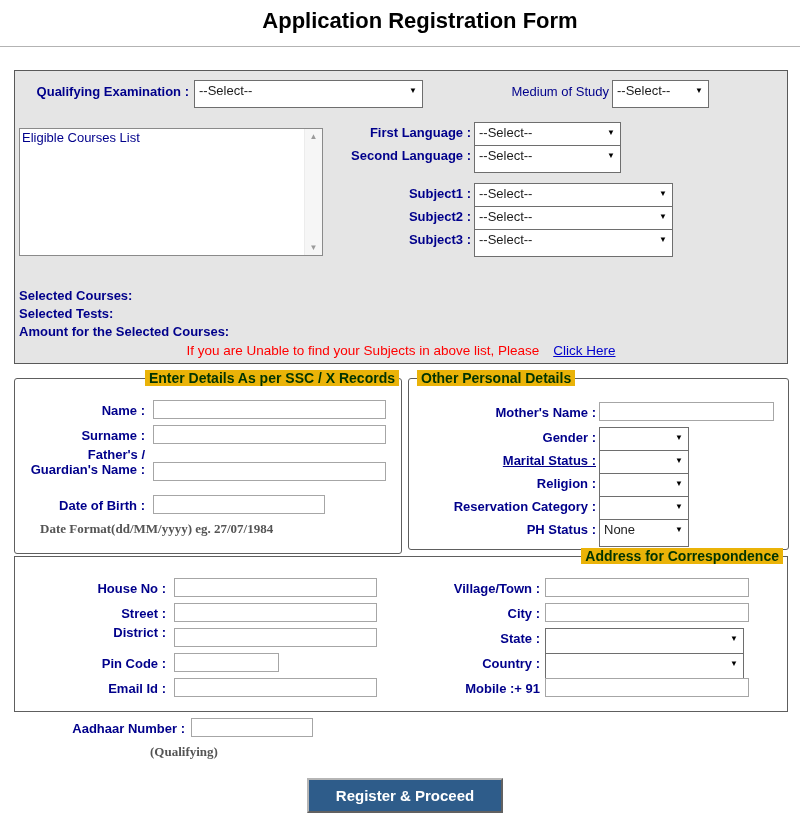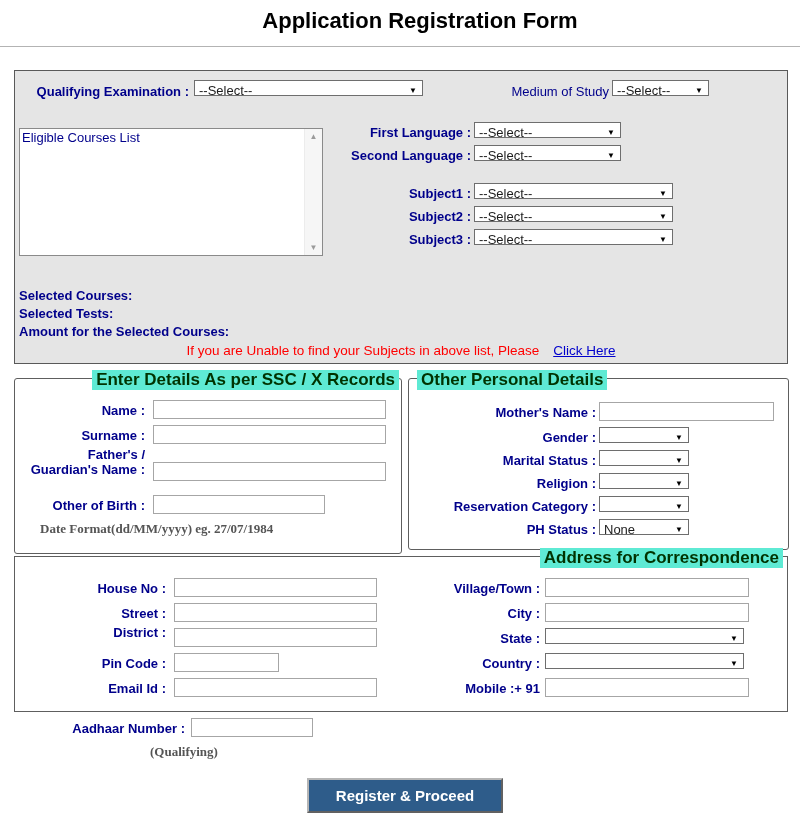--- a/index.html
+++ b/index.html
@@ -7,31 +7,31 @@
     position:relative;width:800px;height:825px;background:#fff;overflow:hidden;
     font-family:"Liberation Sans", sans-serif;
   }
   .title{position:absolute;top:8px;left:0;width:100%;text-align:center;
     font-size:22px;font-weight:bold;color:#000;padding-left:20px;}
   .rule{position:absolute;top:46px;left:0;width:800px;height:0;border-top:1px solid #b3b3b3;}
 
   .panel{position:absolute;border:1px solid #595959;background:#e5e5e5;}
   .fieldset{position:absolute;border:1px solid #5e5e5e;border-radius:3px;background:#fff;}
   .fieldset.square{border-radius:0;}
-  .legend{position:absolute;top:-9px;background:#5eead4;padding:0 4px;
-    font-size:17px;font-weight:bold;color:var(--legend-green,#003300);white-space:nowrap;}
+  .legend{position:absolute;top:-9px;background:#eab308;padding:0 4px;
+    font-size:14px;font-weight:bold;color:var(--legend-green,#003300);white-space:nowrap;}
 
   .lbl{position:absolute;font-size:13px;font-weight:bold;color:var(--label-navy,#00008B);
     text-align:right;line-height:15px;}
   .lbl.regular{font-weight:normal;}
 
   .inp{position:absolute;box-sizing:border-box;height:19px;border:1px solid #a6a6a6;
     background:#fff;font-size:13px;padding:0 3px;font-family:inherit;outline:none;color:#111;}
 
-  .sel{position:absolute;box-sizing:border-box;height:16px;border:1px solid #6e6e6e;
+  .sel{position:absolute;box-sizing:border-box;height:28px;border:1px solid #6e6e6e;
     background:#fff;cursor:default;}
   .sel .sel-text{position:absolute;left:4px;top:2px;font-size:13px;color:#1c1c1c;white-space:nowrap;}
   .sel .sel-arrow{position:absolute;right:5px;top:5px;font-size:8px;color:#000;line-height:9px;}
 
   .listbox{position:absolute;border:1px solid #8a8a8a;background:#fff;}
   .listbox .opt{position:absolute;left:2px;top:1px;font-size:13px;color:var(--label-navy,#00008B);white-space:nowrap;}
   .sbar{position:absolute;top:0;right:0;bottom:0;width:17px;background:#f6f6f6;border-left:1px solid #ececec;}
   .sbar .up{position:absolute;top:3px;left:0;width:17px;text-align:center;font-size:8px;color:#9a9a9a;}
   .sbar .down{position:absolute;bottom:3px;left:0;width:17px;text-align:center;font-size:8px;color:#9a9a9a;}
 
@@ -122,39 +122,39 @@
 
     <div class="lbl" style="left:0;top:24px;width:130px;">Name :</div>
     <input class="inp" style="left: 138px; top: 21px; width: 233px;">
 
     <div class="lbl" style="left:0;top:49px;width:130px;">Surname :</div>
     <input class="inp" style="left: 138px; top: 46px; width: 233px;">
 
     <div class="lbl" style="left:8px;top:68px;width:122px;">Father's / Guardian's  Name :</div>
     <input class="inp" style="left: 138px; top: 83px; width: 233px;">
 
-    <div class="lbl" style="left:0;top:119px;width:130px;">Other of Birth :</div>
+    <div class="lbl" style="left:0;top:119px;width:130px;">Date of Birth :</div>
     <input class="inp" style="left: 138px; top: 116px; width: 172px;">
 
     <div class="serif-note" style="left:25px;top:142px;width:330px;">Date Format(dd/MM/yyyy) eg. 27/07/1984</div>
   </div>
 
   <div class="fieldset" style="left:408px;top:378px;width:379px;height:170px;">
     <div class="legend" style="left:8px;">Other Personal Details</div>
 
     <div class="lbl" style="left:0;top:26px;width:187px;">Mother's Name :</div>
     <input class="inp" style="left: 190px; top: 23px; width: 175px;">
 
     <div class="lbl" style="left:0;top:51px;width:187px;">Gender :</div>
     <div class="sel" style="left:190px;top:48px;width:90px;">
       <span class="sel-text"></span>
       <span class="sel-arrow">▼</span>
     </div>
 
-    <div class="lbl" style="left:0;top:74px;width:187px;">Marital Status :</div>
+    <div class="lbl" style="left:0;top:74px;width:187px;text-decoration:underline;">Marital Status :</div>
     <div class="sel" style="left:190px;top:71px;width:90px;">
       <span class="sel-text"></span>
       <span class="sel-arrow">▼</span>
     </div>
 
     <div class="lbl" style="left:0;top:97px;width:187px;">Religion :</div>
     <div class="sel" style="left:190px;top:94px;width:90px;">
       <span class="sel-text"></span>
       <span class="sel-arrow">▼</span>
     </div>

